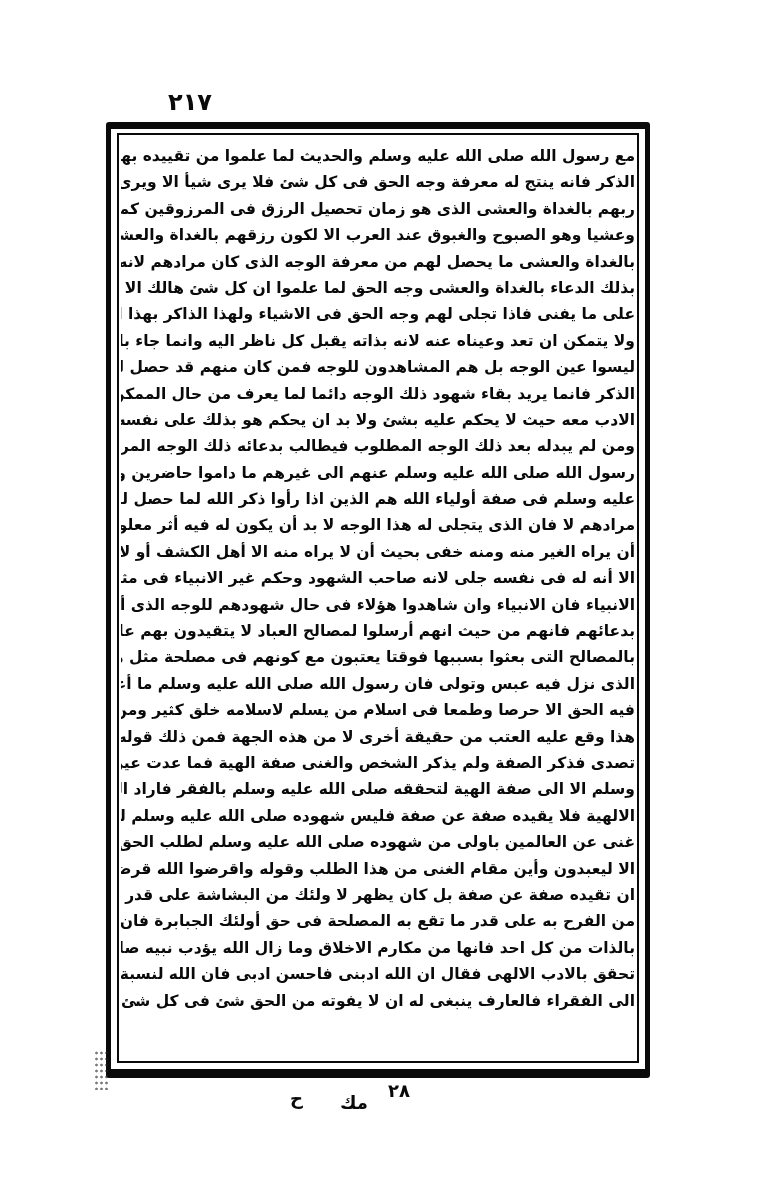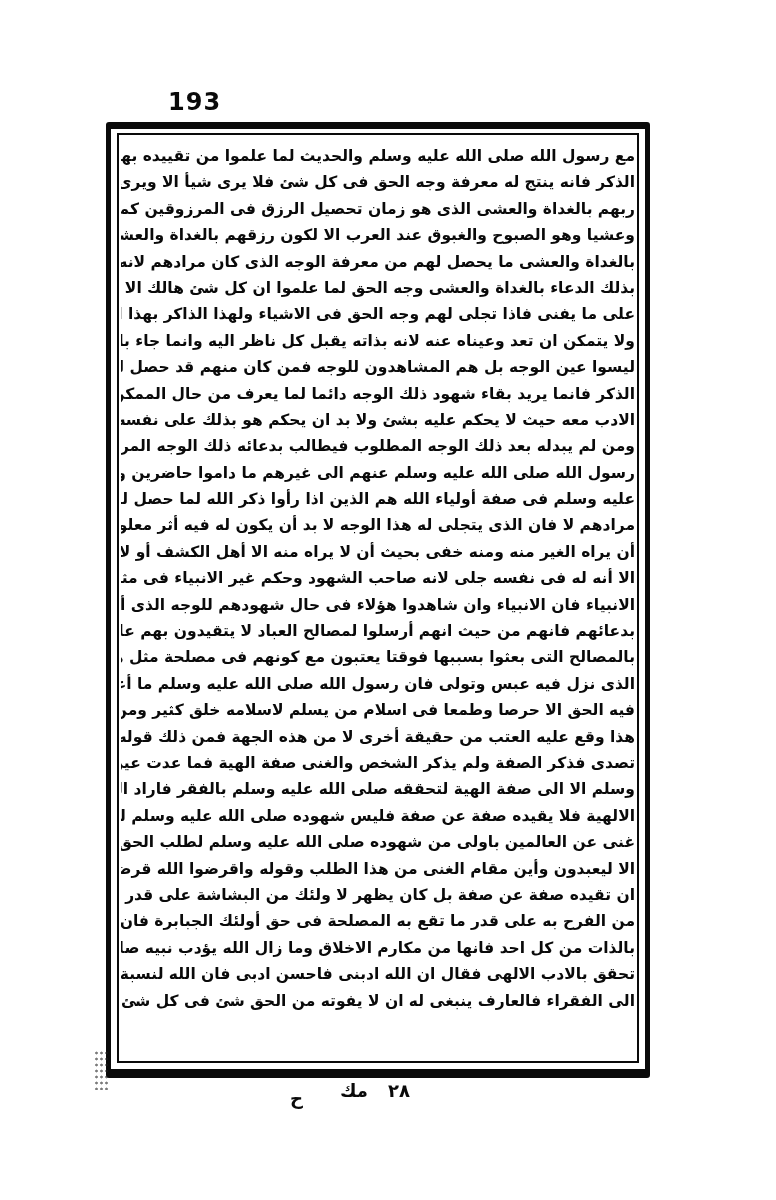--- a/index.html
+++ b/index.html
@@ -51,34 +51,34 @@
       letter-spacing: -0.3px;
     }
     .footer {
       position: absolute;
       top: 1078px; left: 0; width: 776px; height: 40px;
       direction: rtl;
       font-size: 18px; font-weight: bold;
     }
     .footer span { position: absolute; }
     .sig-1 { left: 388px; top: 2px; }
-    .sig-2 { left: 340px; top: 2px; }
+    .sig-2 { left: 340px; top: 14px; }
     .sig-3 { left: 290px; top: 10px; }
     .specks {
       position: absolute; left: 94px; top: 1050px;
       width: 14px; height: 40px;
       background-image: radial-gradient(#222 1px, transparent 1.4px);
       background-size: 5px 6px;
       opacity: 0.6;
     }
   </style>
 </head>
 <body>
 
-<div class="page-number">193</div>
+<div class="page-number">۲۱۷</div>
 
 <div class="frame-outer">
   <div class="frame-inner"></div>
   <div class="text-block" id="text-block">
       <div class="line">مع رسول الله صلى الله عليه وسلم والحديث لما علموا من تقييده بهم وصبره نفسه معهم فى لزم هذا</div>
       <div class="line">الذكر فانه ينتج له معرفة وجه الحق فى كل شئ فلا يرى شيأ الا ويرى وجه الحق فيه فانهم مادعوا</div>
       <div class="line">ربهم بالغداة والعشى الذى هو زمان تحصيل الرزق فى المرزوقين كما قال لهم رزقهم فيها بكرة</div>
       <div class="line">وعشيا وهو الصبوح والغبوق عند العرب الا لكون رزقهم بالغداة والعشى فكان رزق هؤلاء</div>
       <div class="line">بالغداة والعشى ما يحصل لهم من معرفة الوجه الذى كان مرادهم لانه قال يريدون وجهه يعنى</div>
       <div class="line">بذلك الدعاء بالغداة والعشى وجه الحق لما علموا ان كل شئ هالك الا وجهه فطلبوا ما يبقى وآثروه</div>

